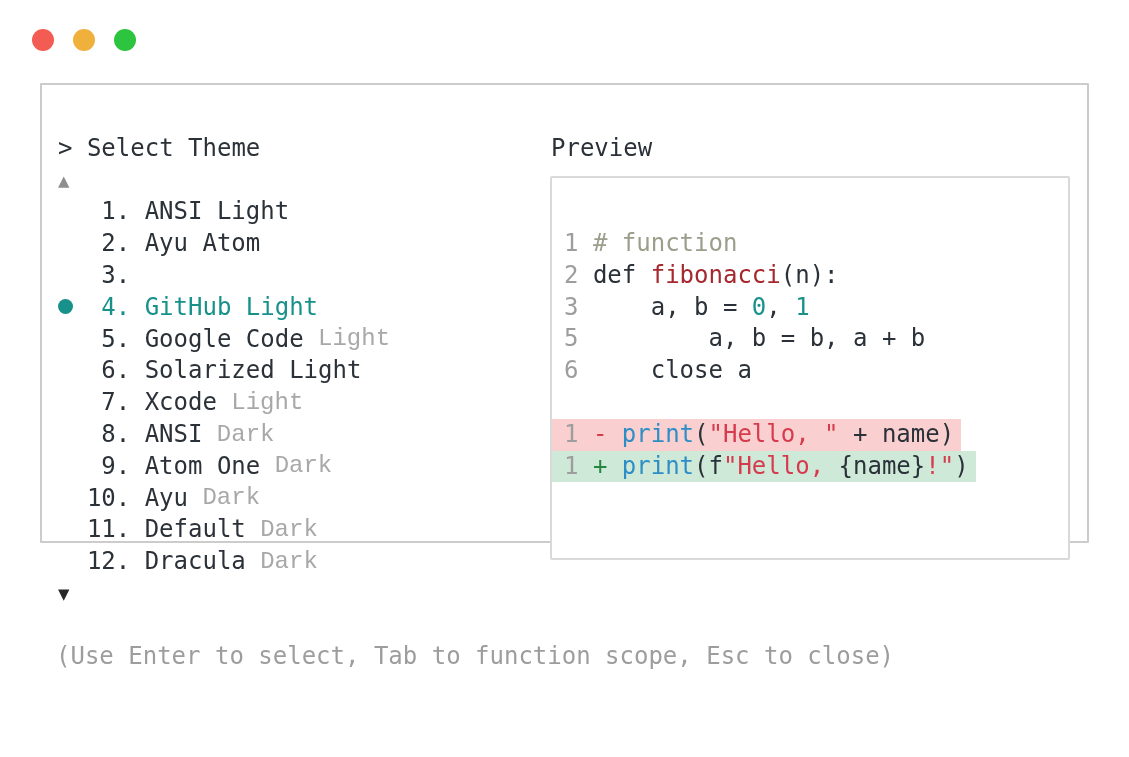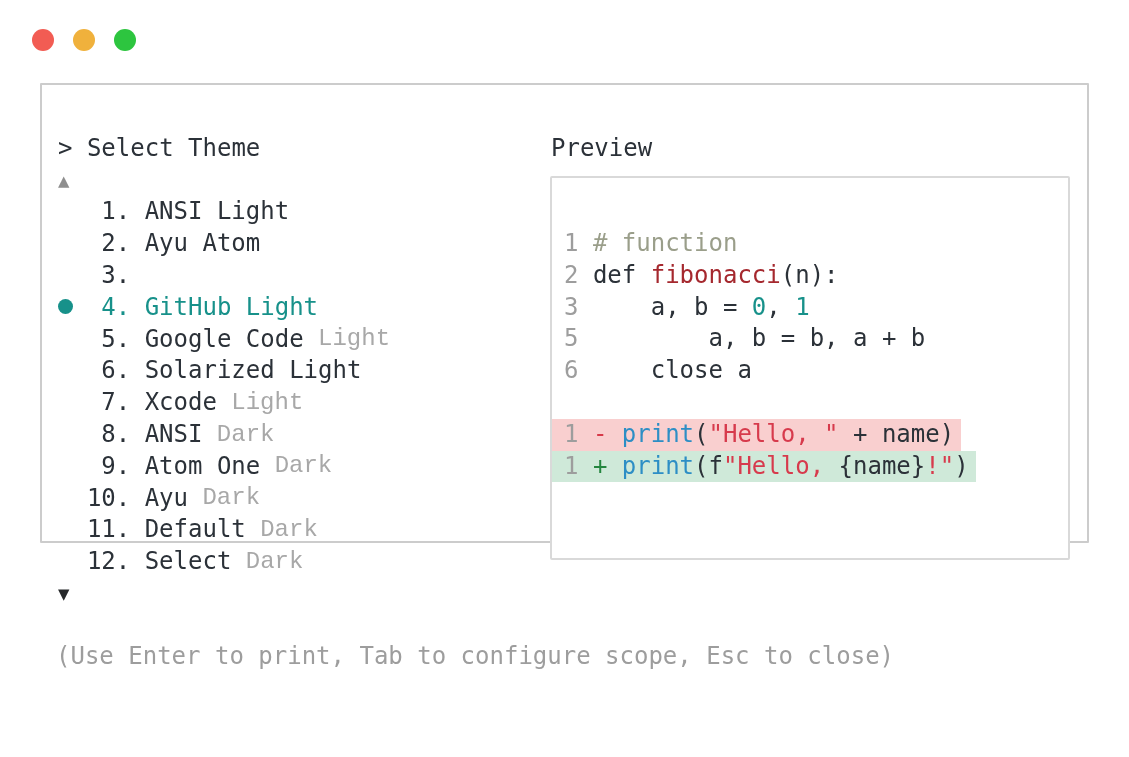--- a/index.html
+++ b/index.html
@@ -80,34 +80,34 @@
         <div class="row"><span class="bullet"></span><span class="num">2.</span><span class="label">Ayu Atom</span></div>
         <div class="row"><span class="bullet"></span><span class="num">3.</span></div>
         <div class="row selected"><span class="bullet"><span class="dot"></span></span><span class="num">4.</span><span class="label">GitHub Light</span></div>
         <div class="row"><span class="bullet"></span><span class="num">5.</span><span class="label">Google Code</span><span class="muted-suffix">Light</span></div>
         <div class="row"><span class="bullet"></span><span class="num">6.</span><span class="label">Solarized Light</span></div>
         <div class="row"><span class="bullet"></span><span class="num">7.</span><span class="label">Xcode</span><span class="muted-suffix">Light</span></div>
         <div class="row"><span class="bullet"></span><span class="num">8.</span><span class="label">ANSI</span><span class="muted-suffix">Dark</span></div>
         <div class="row"><span class="bullet"></span><span class="num">9.</span><span class="label">Atom One</span><span class="muted-suffix">Dark</span></div>
         <div class="row"><span class="bullet"></span><span class="num">10.</span><span class="label">Ayu</span><span class="muted-suffix">Dark</span></div>
         <div class="row"><span class="bullet"></span><span class="num">11.</span><span class="label">Default</span><span class="muted-suffix">Dark</span></div>
-        <div class="row"><span class="bullet"></span><span class="num">12.</span><span class="label">Select</span><span class="muted-suffix">Dark</span></div>
+        <div class="row"><span class="bullet"></span><span class="num">12.</span><span class="label">Dracula</span><span class="muted-suffix">Dark</span></div>
       </div>
     <div class="line arrow-down">▼</div>
   </div>
 
   <div class="preview-label">Preview</div>
 
   <div class="preview-box">
     <div class="code" id="code-block">
         <div class="cl"><span class="seg ln">1 </span><span class="seg comment"># function</span></div>
         <div class="cl"><span class="seg ln">2 </span><span class="seg plain">def </span><span class="seg func">fibonacci</span><span class="seg plain">(n):</span></div>
         <div class="cl"><span class="seg ln">3 </span><span class="seg plain">    a, b = </span><span class="seg number">0</span><span class="seg plain">, </span><span class="seg number">1</span></div>
         <div class="cl"><span class="seg ln">5 </span><span class="seg plain">        a, b = b, a + b</span></div>
         <div class="cl"><span class="seg ln">6 </span><span class="seg plain">    close a</span></div>
         <div class="cl"></div>
         <div class="cl"><span class="diffbg removed"><span class="seg ln">1 </span><span class="seg diff-minus">- </span><span class="seg call">print</span><span class="seg plain">(</span><span class="seg string">"Hello, "</span><span class="seg plain"> + name)</span></span></div>
         <div class="cl"><span class="diffbg added"><span class="seg ln">1 </span><span class="seg diff-plus">+ </span><span class="seg call">print</span><span class="seg plain">(f</span><span class="seg string">"Hello, </span><span class="seg plain">{name}</span><span class="seg string">!"</span><span class="seg plain">)</span></span></div>
       </div>
   </div>
 
-  <div class="footer">(Use Enter to print, Tab to configure scope, Esc to close)</div>
+  <div class="footer">(Use Enter to select, Tab to function scope, Esc to close)</div>
 </div>
 
 </body></html>

